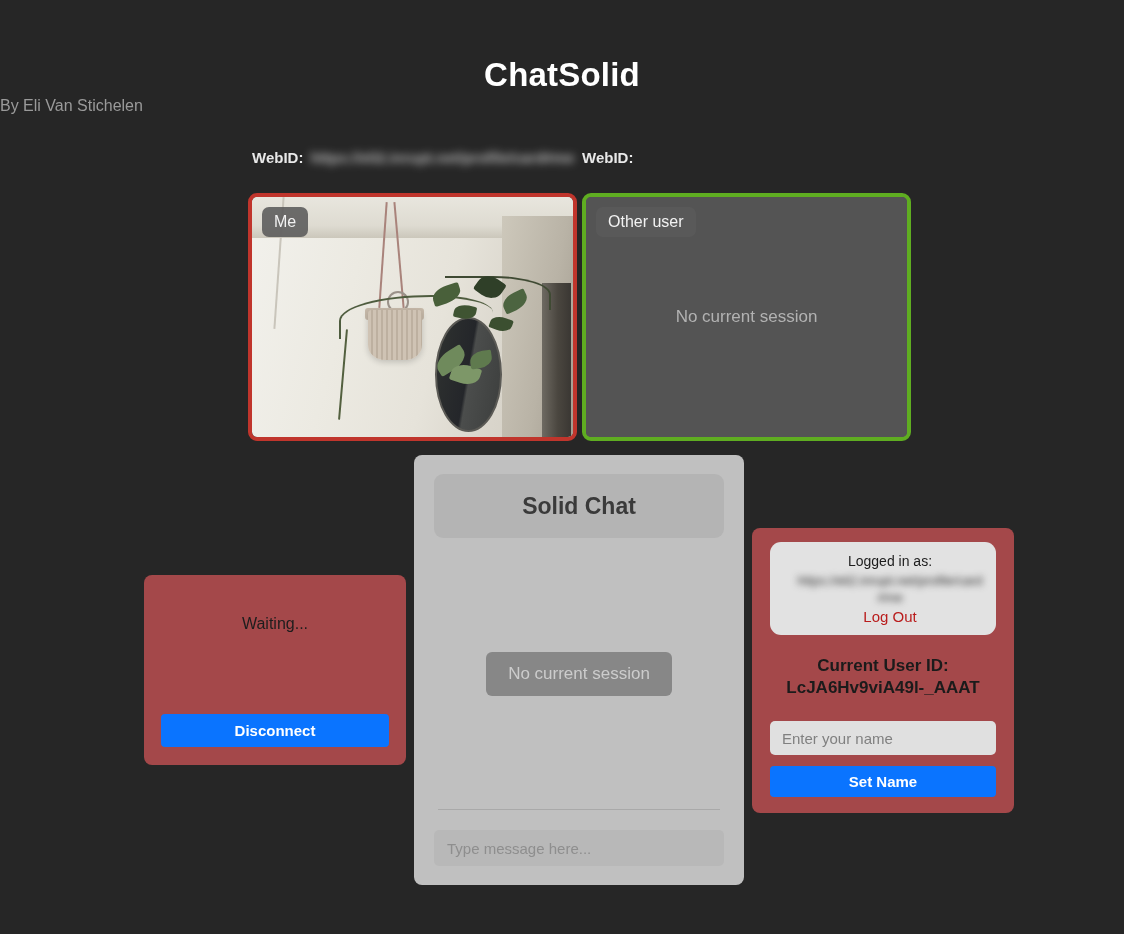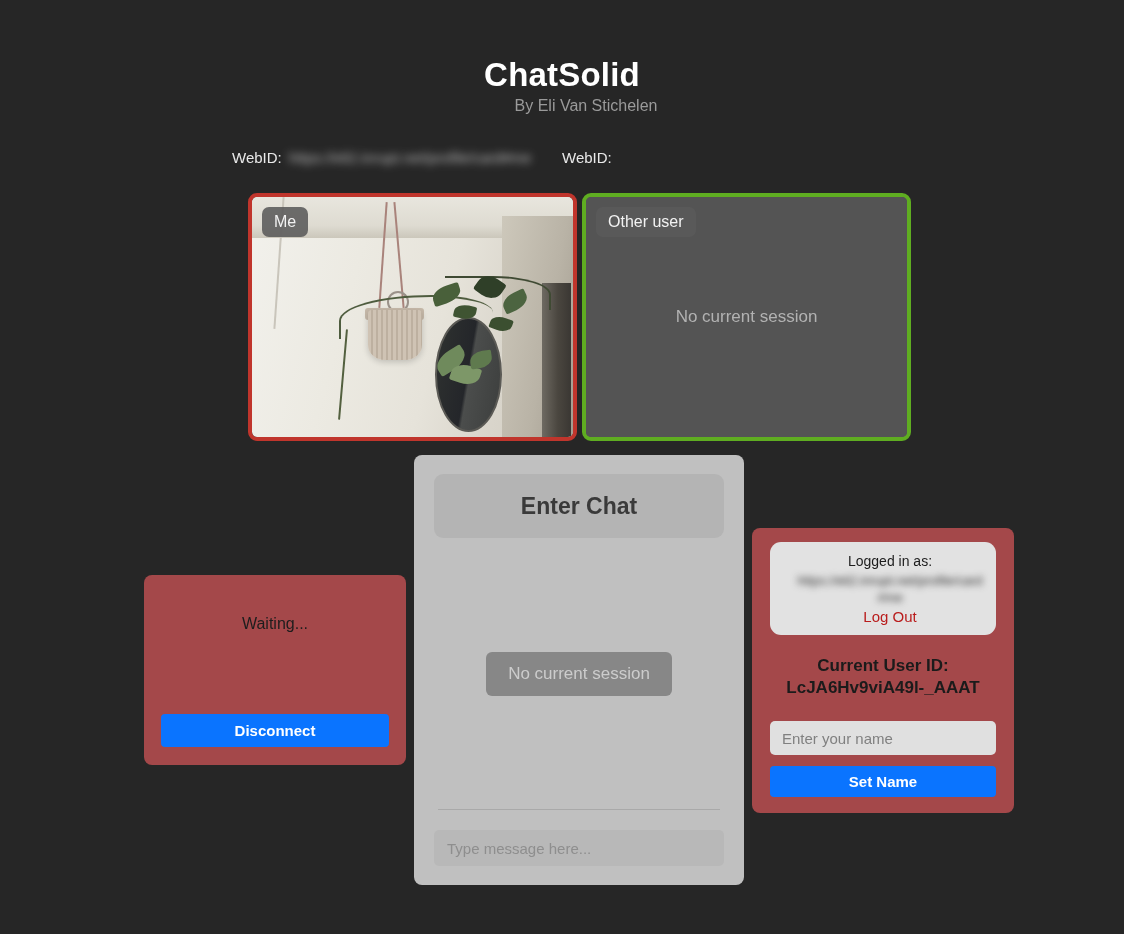--- a/index.html
+++ b/index.html
@@ -30,34 +30,34 @@
     font-weight: bold;
     color: #ffffff;
     letter-spacing: 0.2px;
   }
 
   .app-subtitle {
     position: absolute;
     top: 97px;
     left: 0;
     width: 1124px;
-    text-align: center;
+    text-align: left;
     font-size: 16px;
     color: #9a9a9a;
-    padding-left: 48px;
   }
 
   
   .webid-row {
     position: absolute;
     top: 149px;
-    left: 232px;
+    left: 252px;
     width: 662px;
     display: flex;
     align-items: flex-start;
+    font-weight: bold;
   }
   .webid-block {
     display: flex;
     align-items: center;
     gap: 7px;
     font-size: 15px;
     color: #e9e9e9;
   }
   .webid-block.left  { width: 330px; }
   .webid-block.right { width: 332px; margin-left: 0; }
@@ -472,21 +472,21 @@
     <div class="video-placeholder">No current session</div>
     <div class="video-tag">Other user</div>
   </div>
 
   <div id="connection-panel">
     <div class="connection-status">Waiting...</div>
     <button class="btn-blue">Disconnect</button>
   </div>
 
   <div id="chat-panel">
-    <div class="chat-header">Enter Chat</div>
+    <div class="chat-header">Solid Chat</div>
     <div class="chat-body">
       <div class="chat-status-badge">No current session</div>
     </div>
     <div class="chat-divider"></div>
     <input class="chat-input" type="text" placeholder="Type message here..." style="">
   </div>
 
   <div id="account-panel">
     <div class="login-card">
       <div class="li-label">Logged in as:</div>

